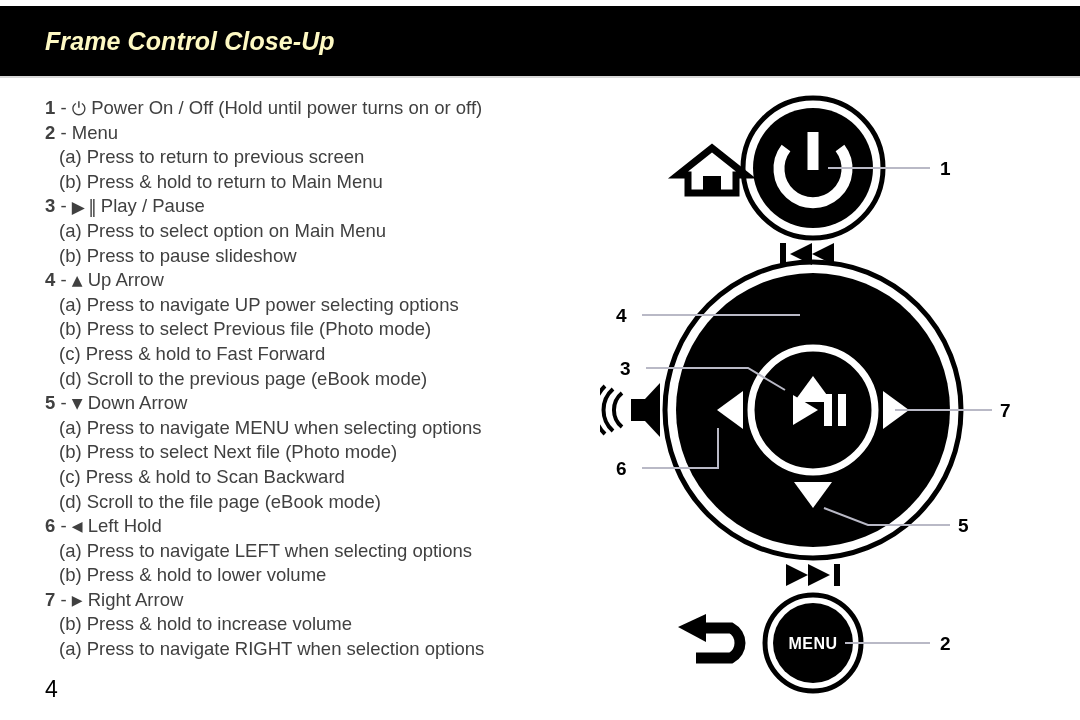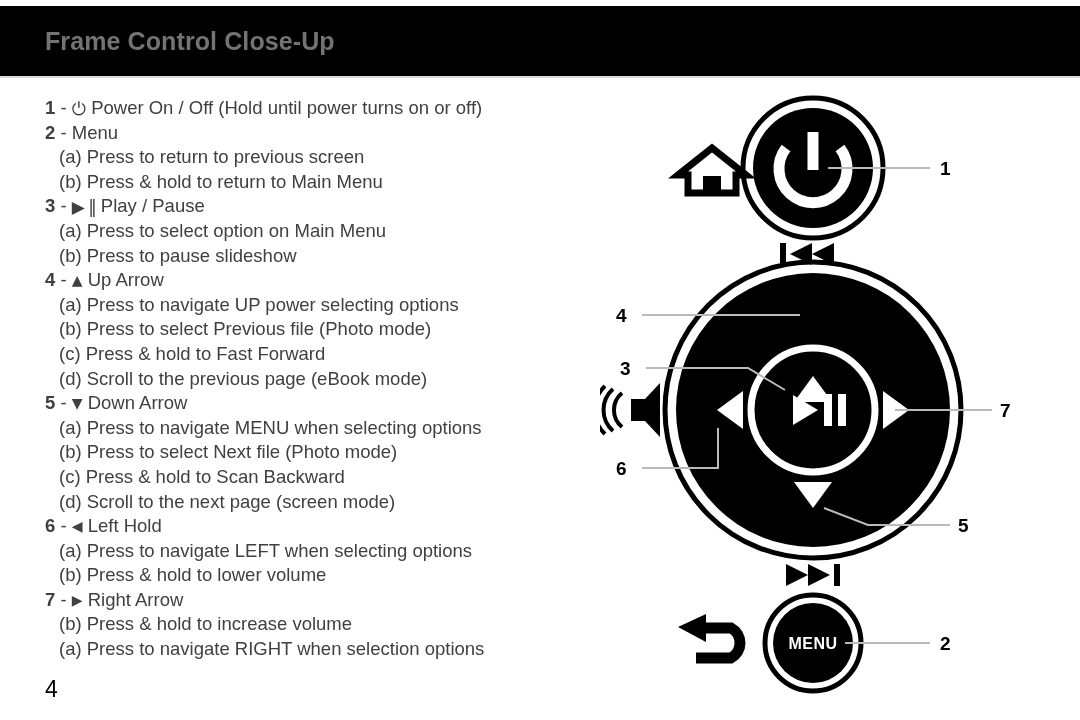--- a/index.html
+++ b/index.html
@@ -21,25 +21,26 @@
     position: absolute;
     left: 0;
     top: 6px;
     width: 1080px;
     height: 70px;
     background: #000000;
     display: flex;
     align-items: center;
   }
   #header-title {
-    color: #737373;
+    color: #fef9c3;
     font-size: 25px;
     font-weight: bold;
     letter-spacing: 0.1px;
     margin-left: 45px;
+    font-style: italic;
   }
   #header-underline {
     position: absolute;
     left: 0;
     top: 76px;
     width: 1080px;
     height: 2px;
     background: #d9d9d9;
   }
 
@@ -132,21 +133,21 @@
     <div class="instr-line level-1"><span>(b) Press to pause slideshow</span></div>
     <div class="instr-line level-0"><span class="instr-num">4</span><span> - </span><span class="glyph glyph-tri">▲</span><span> Up Arrow</span></div>
     <div class="instr-line level-1"><span>(a) Press to navigate UP power selecting options</span></div>
     <div class="instr-line level-1"><span>(b) Press to select Previous file (Photo mode)</span></div>
     <div class="instr-line level-1"><span>(c) Press &amp; hold to Fast Forward</span></div>
     <div class="instr-line level-1"><span>(d) Scroll to the previous page (eBook mode)</span></div>
     <div class="instr-line level-0"><span class="instr-num">5</span><span> - </span><span class="glyph glyph-tri">▼</span><span> Down Arrow</span></div>
     <div class="instr-line level-1"><span>(a) Press to navigate MENU when selecting options</span></div>
     <div class="instr-line level-1"><span>(b) Press to select Next file (Photo mode)</span></div>
     <div class="instr-line level-1"><span>(c) Press &amp; hold to Scan Backward</span></div>
-    <div class="instr-line level-1"><span>(d) Scroll to the next page (screen mode)</span></div>
+    <div class="instr-line level-1"><span>(d) Scroll to the file page (eBook mode)</span></div>
     <div class="instr-line level-0"><span class="instr-num">6</span><span> - </span><span class="glyph glyph-tri">◀</span><span> Left Hold</span></div>
     <div class="instr-line level-1"><span>(a) Press to navigate LEFT when selecting options</span></div>
     <div class="instr-line level-1"><span>(b) Press &amp; hold to lower volume</span></div>
     <div class="instr-line level-0"><span class="instr-num">7</span><span> - </span><span class="glyph glyph-tri">▶</span><span> Right Arrow</span></div>
     <div class="instr-line level-1"><span>(b) Press &amp; hold to increase volume</span></div>
     <div class="instr-line level-1"><span>(a) Press to navigate RIGHT when selection options</span></div>
   </div>
 
 <div id="page-number">4</div>
 

